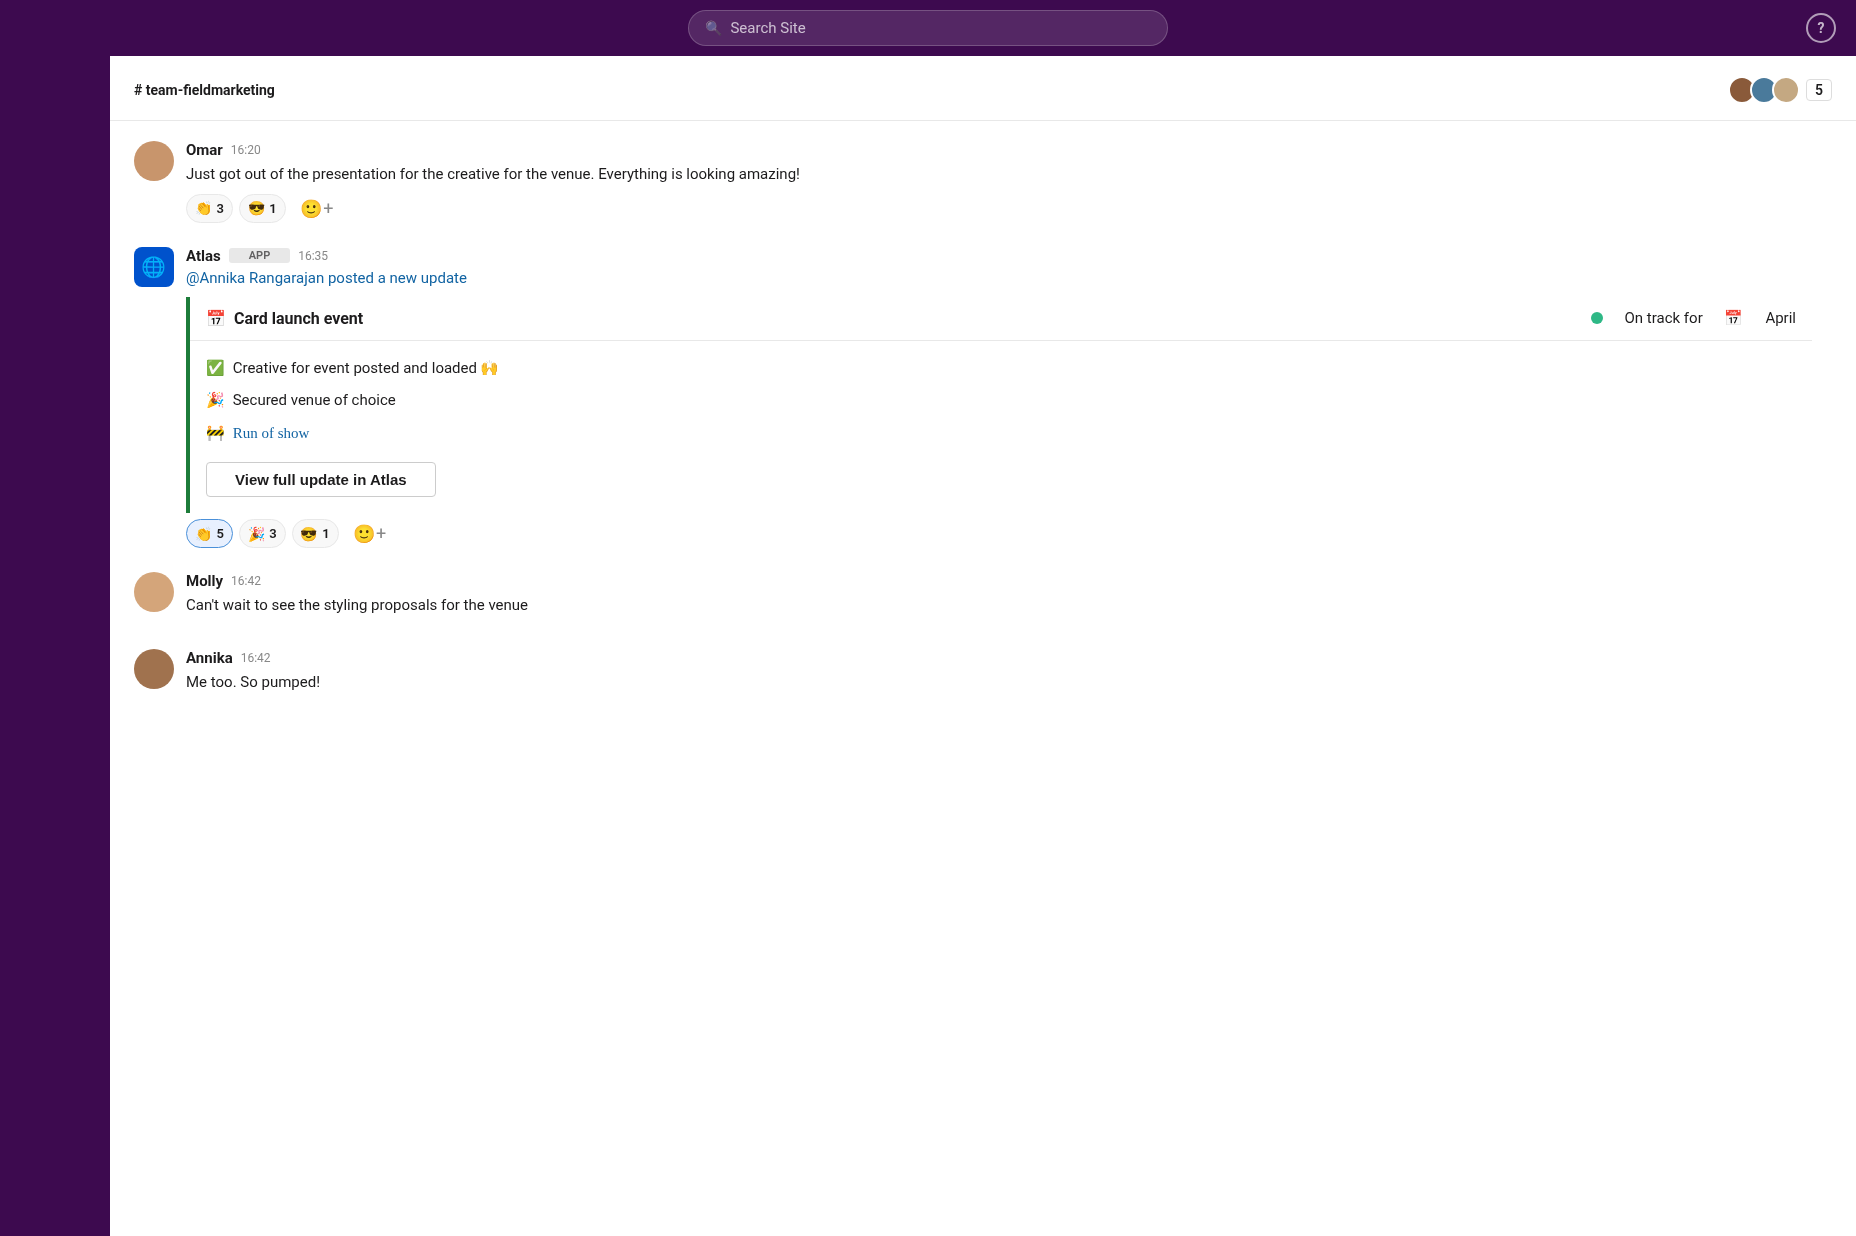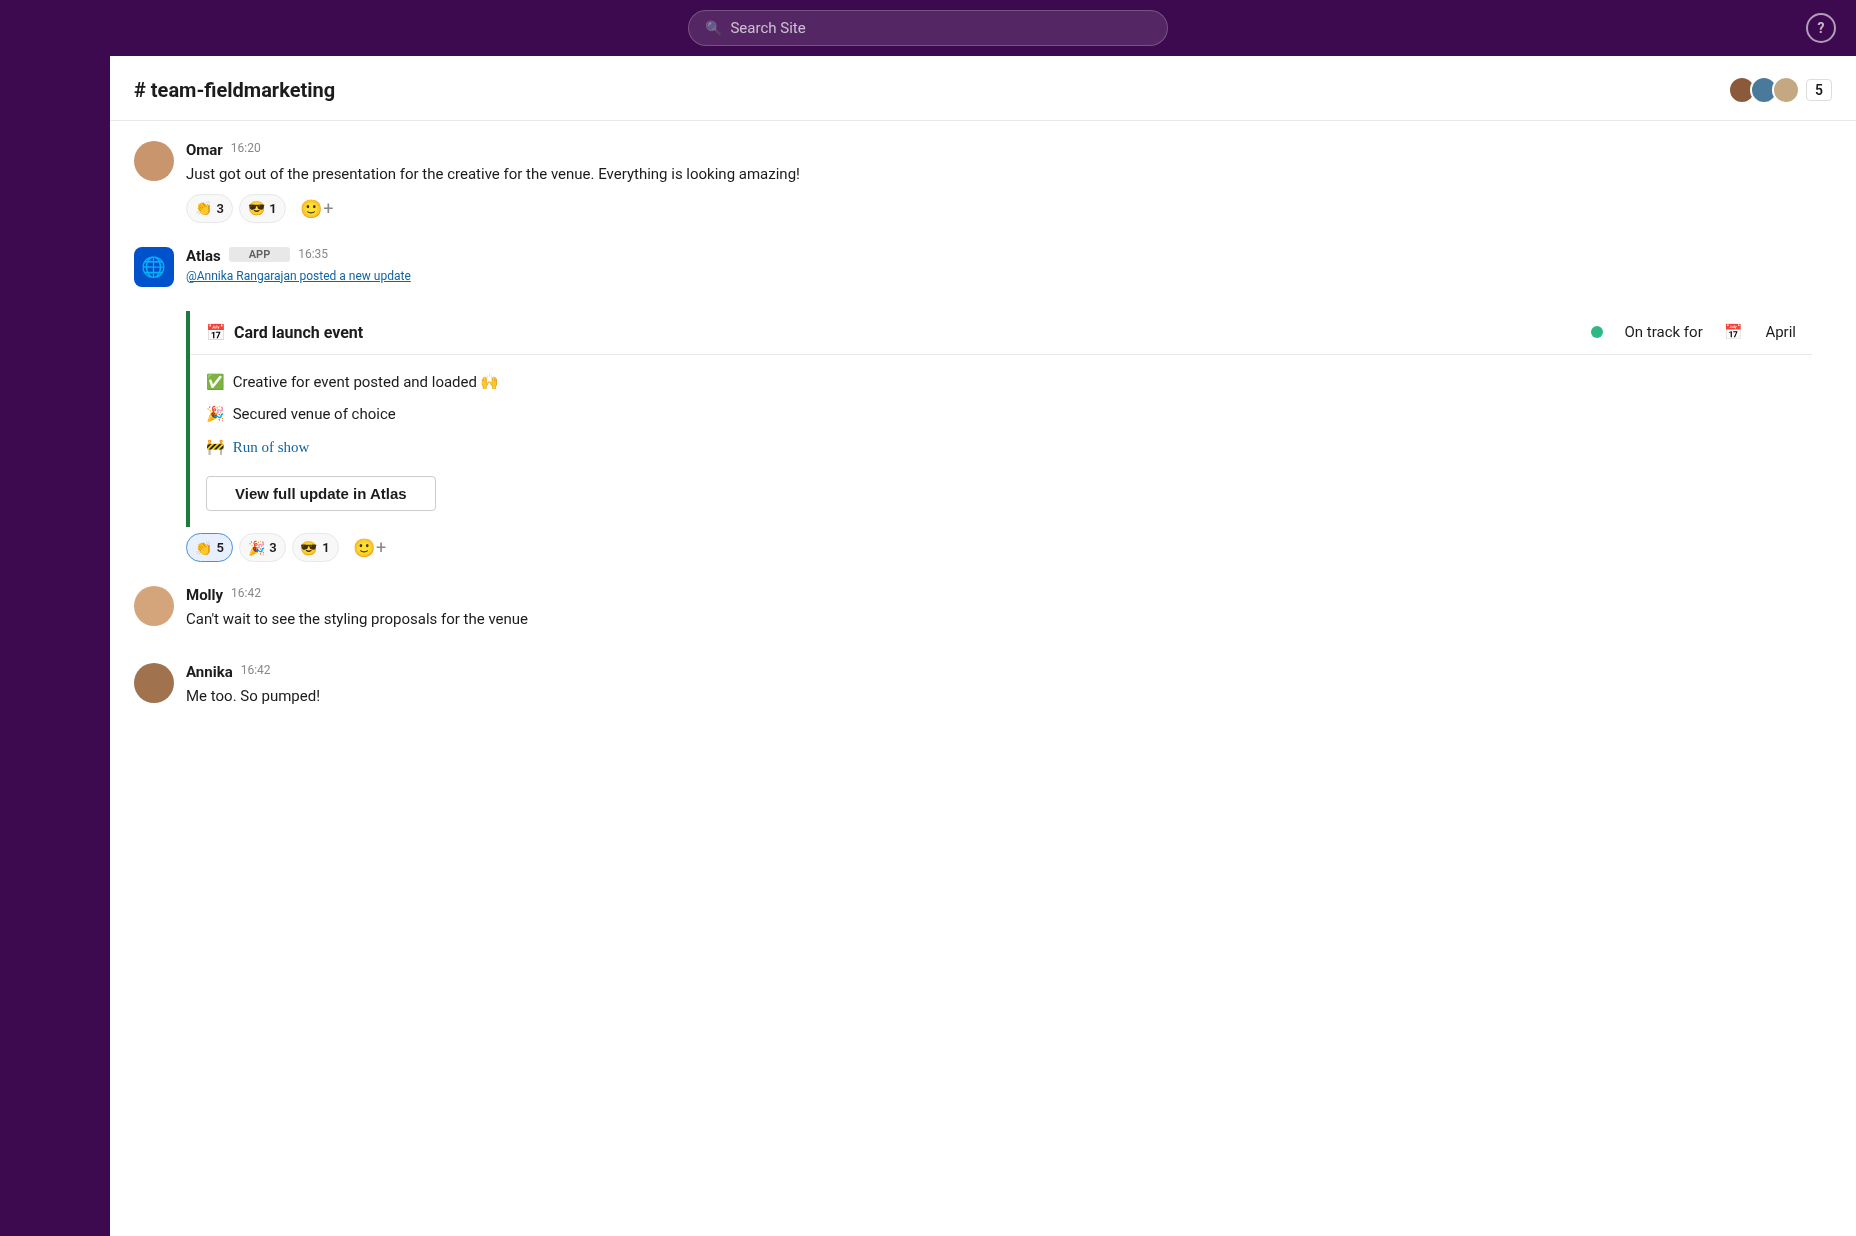--- a/index.html
+++ b/index.html
@@ -77,21 +77,21 @@
 
     
     .channel-header {
       padding: 20px 24px 16px 24px;
       border-bottom: 1px solid #e8e8e8;
       display: flex;
       align-items: center;
       justify-content: space-between;
     }
     .channel-title {
-      font-size: 20px;
+      font-size: 14px;
       font-weight: 700;
       color: #1d1c1d;
     }
     .channel-members {
       display: flex;
       align-items: center;
       gap: 6px;
     }
     .member-avatars {
       display: flex;
@@ -148,21 +148,21 @@
       font-weight: bold;
       color: white;
     }
 
     .message-body {
       flex: 1;
     }
 
     .message-header {
       display: flex;
-      align-items: flex-start;
+      align-items: center;
       gap: 8px;
       margin-bottom: 4px;
     }
     .sender-name {
       font-size: 15px;
       font-weight: 700;
       color: #1d1c1d;
     }
     .app-badge {
       background: #e8e8e8;
@@ -219,23 +219,22 @@
       font-size: 18px;
       color: #888;
       cursor: pointer;
       display: flex;
       align-items: center;
     }
 
     
     .atlas-mention {
       color: #1264a3;
-      font-size: 12px;
-      margin-bottom: 28px;
-      text-decoration: underline;
+      font-size: 15px;
+      margin-bottom: 10px;
     }
 
     .atlas-card {
       border-left: 4px solid #1d7c3a;
       margin-left: 0;
       margin-right: 20px;
       padding: 0;
     }
 
     .card-header {

